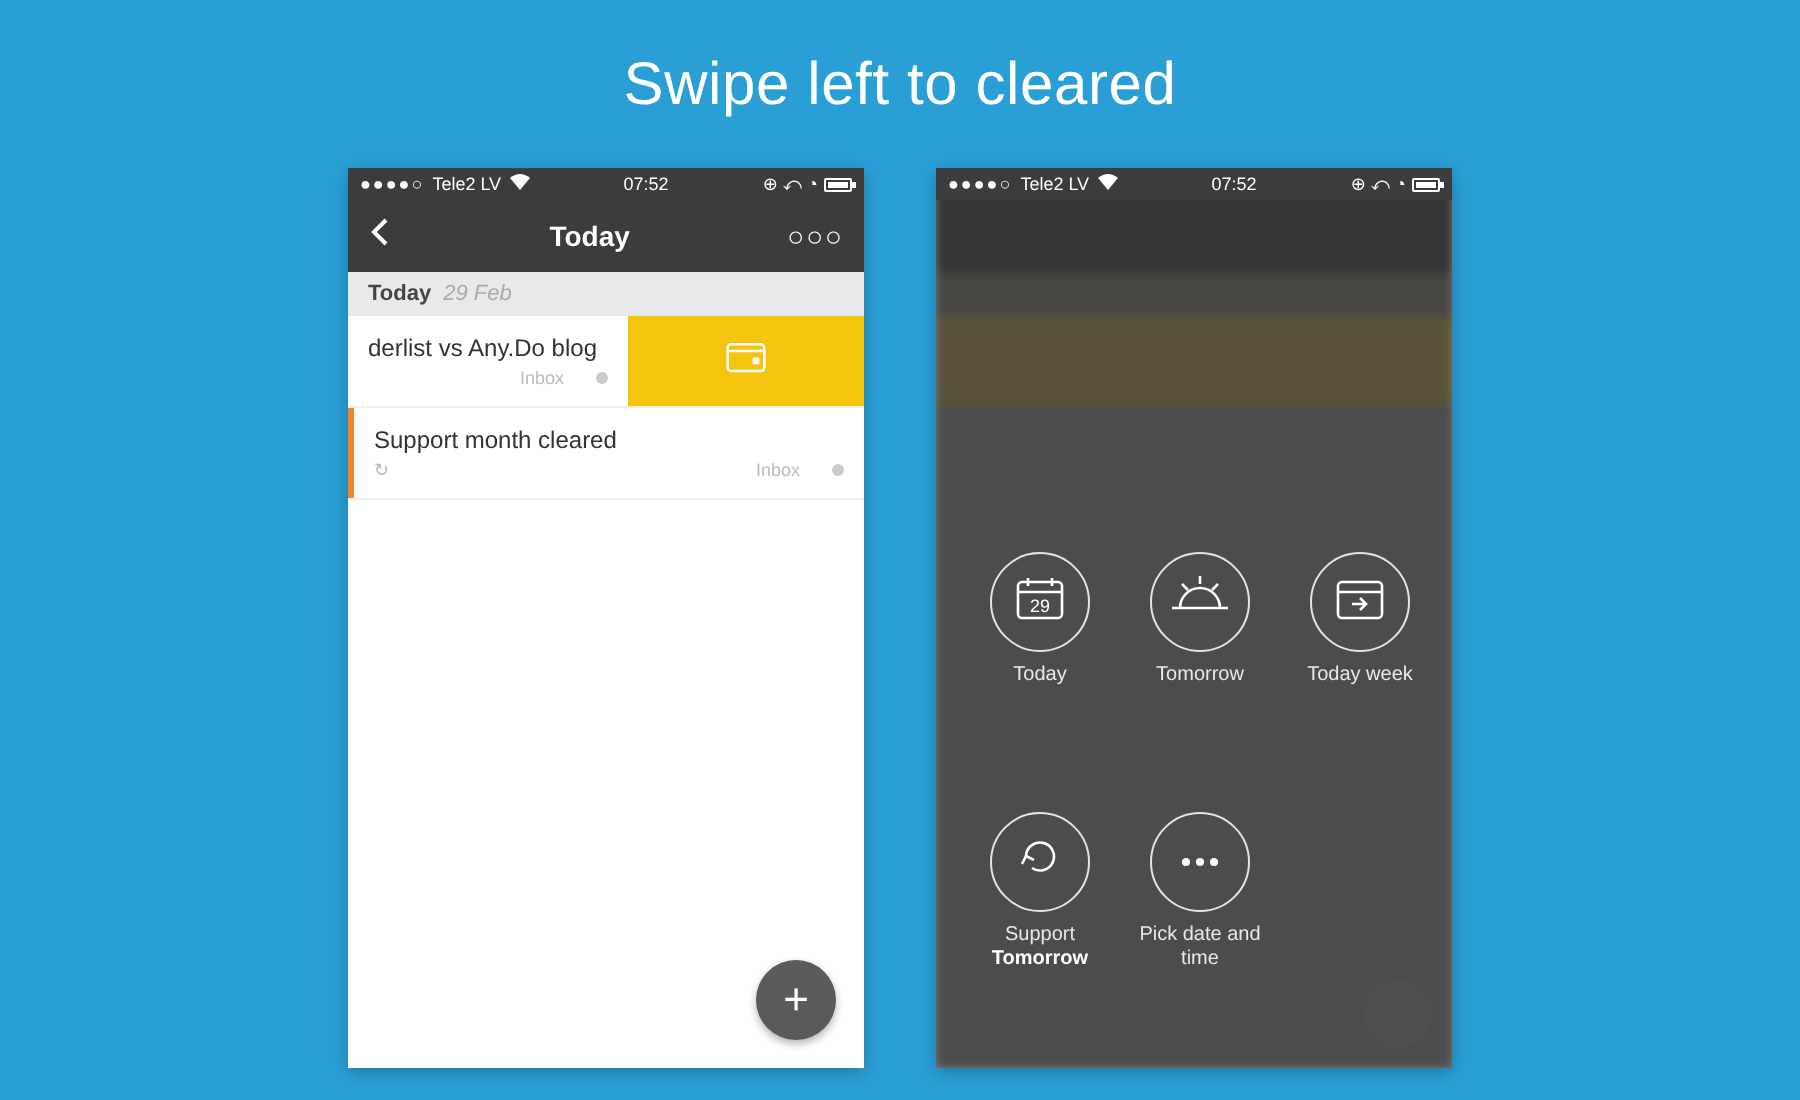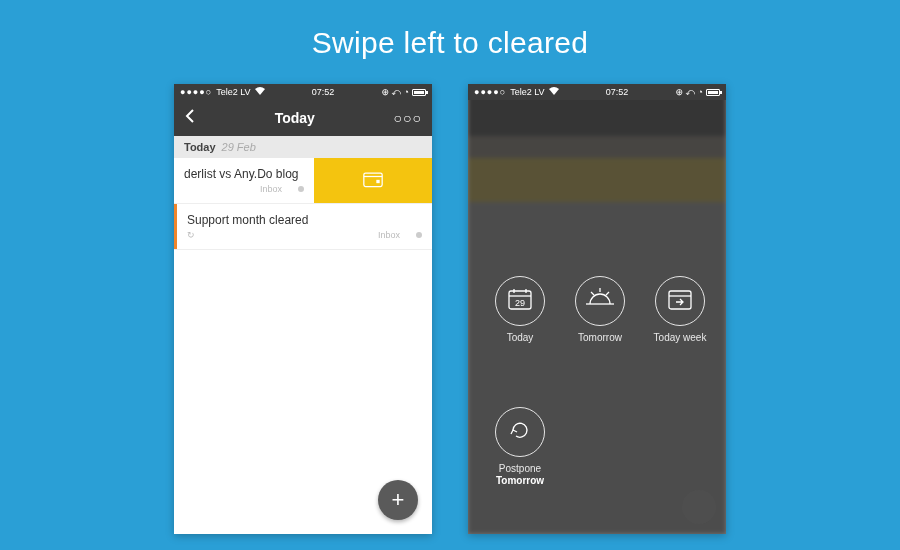--- a/index.html
+++ b/index.html
@@ -337,22 +337,34 @@
 
       <div class="sched-item">
         <div class="sched-circle">
           <span>
             <svg width="24" height="24" viewBox="0 0 24 24">
               <path d="M5 12 A7 7 0 1 1 8 18" fill="none" stroke="#fff" stroke-width="1.3"></path>
               <path d="M9 14 L5 12 L3 16" fill="none" stroke="#fff" stroke-width="1.3"></path>
             </svg>
           </span>
         </div>
-        <div class="sched-label">Postpone</div>
+        <div class="sched-label">Support</div>
         <div class="sched-sub">Tomorrow</div>
       </div>
 
+      <div class="sched-item">
+        <div class="sched-circle">
+          <span>
+            <svg width="24" height="8" viewBox="0 0 24 8">
+              <circle cx="5" cy="4" r="2" fill="#fff"></circle>
+              <circle cx="12" cy="4" r="2" fill="#fff"></circle>
+              <circle cx="19" cy="4" r="2" fill="#fff"></circle>
+            </svg>
+          </span>
+        </div>
+        <div class="sched-label">Pick date and time</div>
+      </div>
     </div>
 
     <div class="phone2-corner"></div>
   </div>
 
 </div>
 
 </body></html>

